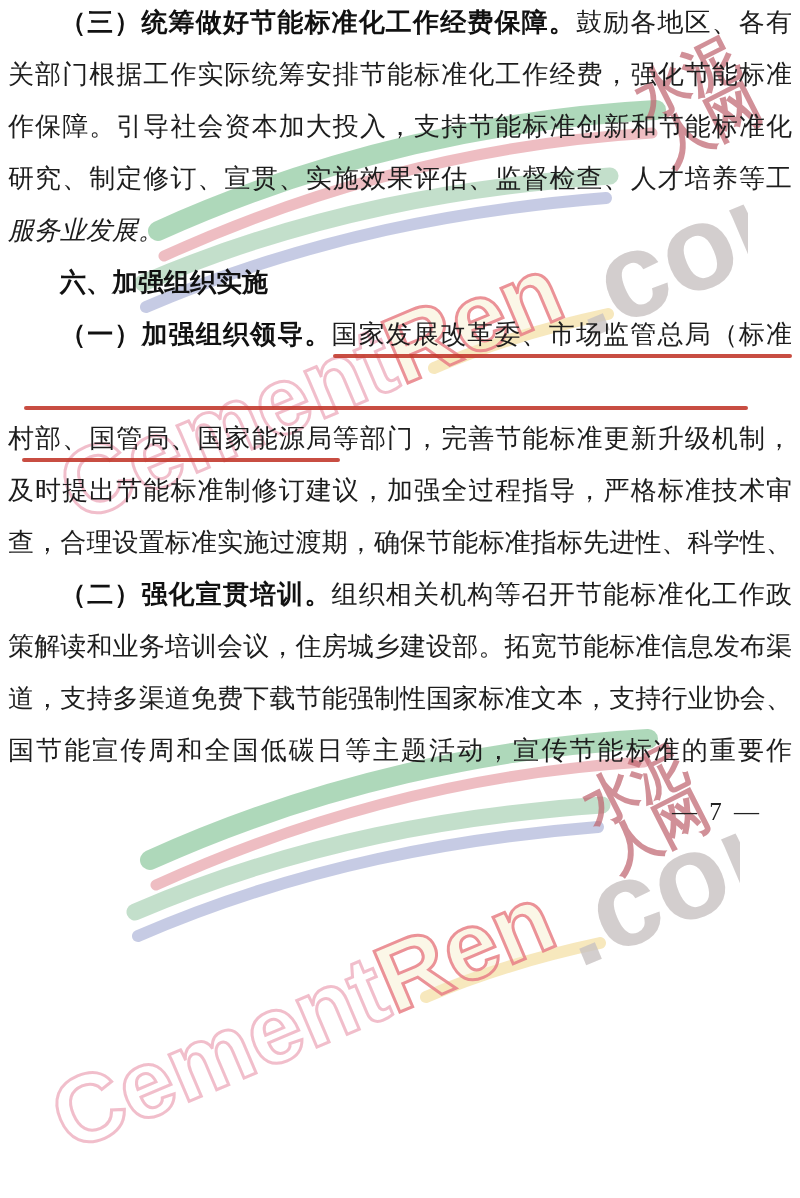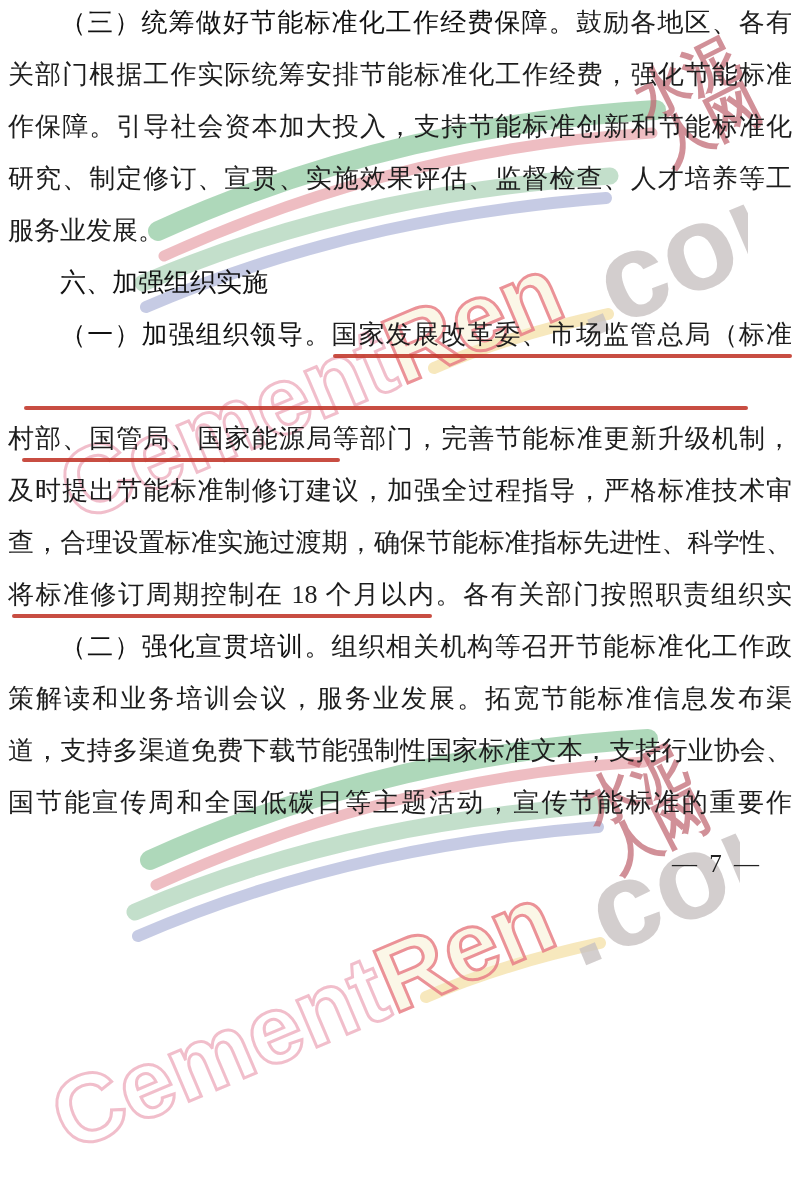--- a/index.html
+++ b/index.html
@@ -24,24 +24,24 @@
   .wm-bottom .stamp{left:548px;top:92px;}
   
   .content{position:absolute;left:8px;top:-4px;width:784px;z-index:2;}
   .line{
     position:relative;height:52px;line-height:53px;font-size:26px;
     text-align:justify;text-align-last:justify;word-break:break-all;
     overflow:hidden;
   }
   .line .b{
     font-family:"Liberation Sans","DejaVu Sans",sans-serif;
-    font-weight:400;color:#111;
+    font-weight:700;color:#111;
   }
   .indent{padding-left:52px;}
-  .short{text-align-last:left;}
+  .short{text-align-last:left;font-style:italic;}
   .heading{text-align-last:left;}
   .ul{
     position:absolute;height:4px;bottom:2px;background:#c23a2e;
     border-radius:2px;opacity:.9;
   }
   .pageno{
     height:36px;line-height:36px;margin-top:18px;padding-right:30px;
     text-align:right;font-size:25px;letter-spacing:3px;color:#222;
   }
 </style>
@@ -94,22 +94,21 @@
     <div class="line"><span>研究、制定修订、宣贯、实施效果评估、监督检查、人才培养等工</span></div>
     <div class="line short"><span>服务业发展。</span></div>
 
     <div class="line heading indent"><span class="b">六、加强组织实施</span></div>
 
     <div class="line indent"><span class="b">（一）加强组织领导。</span><span>国家发展改革委、市场监管总局（标准</span><i class="ul" style="left:325px;width:459px;"></i></div>
     <div class="line"><i class="ul" style="left:16px;width:724px;"></i></div>
     <div class="line"><span>村部、国管局、国家能源局等部门，完善节能标准更新升级机制，</span><i class="ul" style="left:14px;width:318px;"></i></div>
     <div class="line"><span>及时提出节能标准制修订建议，加强全过程指导，严格标准技术审</span></div>
     <div class="line"><span>查，合理设置标准实施过渡期，确保节能标准指标先进性、科学性、</span></div>
-    <div class="line"><span>将标准修订周期控制在 18 个月以内。各有关部门按照职责组织实</span><i class="ul" style="left:4px;width:420px;"></i></div>
 
     <div class="line indent"><span class="b">（二）强化宣贯培训。</span><span>组织相关机构等召开节能标准化工作政</span></div>
-    <div class="line"><span>策解读和业务培训会议，服务业发展。拓宽节能标准信息发布渠</span></div>
+    <div class="line"><span>策解读和业务培训会议，住房城乡建设部。拓宽节能标准信息发布渠</span></div>
     <div class="line"><span>道，支持多渠道免费下载节能强制性国家标准文本，支持行业协会、</span></div>
     <div class="line"><span>国节能宣传周和全国低碳日等主题活动，宣传节能标准的重要作</span></div>
 
     <div class="pageno">— 7 —</div>
   </div>
 </div>
 
 </body></html>

